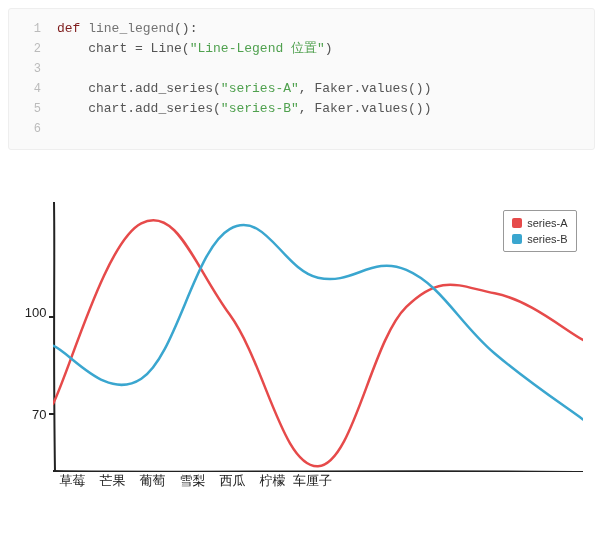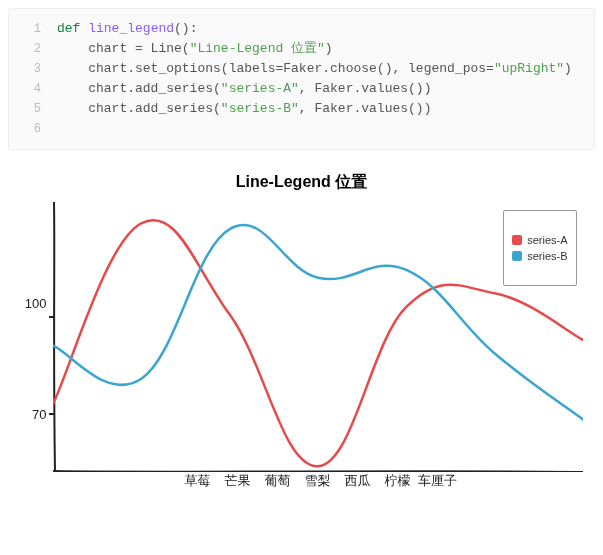--- a/index.html
+++ b/index.html
@@ -1,87 +1,85 @@
 <!DOCTYPE html>
 <html><head>
 <meta charset="utf-8">
 <style>
   html,body{margin:0;padding:0;background:#fff;font-family:Consolas,Monaco,"Courier New",monospace;font-size:13px;color:#333}
   .page{width:603px;box-sizing:border-box;padding:0 8px}
   .code-block{background:#fafafa;border:1px solid #eee;border-radius:3px;padding:10px 0;margin:8px 0 22px 0}
   .code-line{display:flex;align-items:flex-start;line-height:20px;white-space:pre}
   .gutter{width:32px;text-align:right;color:#bbb;padding-right:16px;user-select:none;font-size:12px}
   .code{color:#555}
-  .kw{color:#15803d}
-  .fn{color:#8b5cf6}
+  .kw{color:#7f1d1d}
+  .fn{color:#737373}
   .str{color:#50a14f}
   .chart-area{position:relative;width:586px;height:330px;margin:0 auto}
   .chart-title{position:absolute;top:0;left:0;right:0;text-align:center;font-family:"Comic Sans MS","Chalkboard SE",cursive,sans-serif;font-size:16px;font-weight:700;color:#000}
-  .legend{position:absolute;top:38px;right:18px;border:1.5px solid #999;border-radius:2px;background:#fff;padding:21px 8px;font-family:"Comic Sans MS","Chalkboard SE",cursive,sans-serif;font-size:11px}
+  .legend{position:absolute;top:38px;right:18px;border:1.5px solid #999;border-radius:2px;background:#fff;padding:4px 8px;font-family:"Comic Sans MS","Chalkboard SE",cursive,sans-serif;font-size:11px}
   .legend-row{display:flex;align-items:center;gap:5px;line-height:16px}
   .swatch{width:10px;height:10px;border-radius:2px}
   .swatch-a{background:#e64a4a}
   .swatch-b{background:#3aa6cf}
   .plot{position:absolute;top:28px;left:44px;width:530px;height:272px}
   .axis-line{stroke:#222;stroke-width:2;fill:none}
   .series{fill:none;stroke-width:2.5;stroke-linejoin:round;stroke-linecap:round}
   .sA{stroke:#e64a4a}
   .sB{stroke:#3aa6cf}
   .ytick{position:absolute;left:0;width:38px;text-align:right;font-family:"Comic Sans MS",cursive,sans-serif;font-size:13px;color:#222;transform:translateY(-50%)}
   .ytick-mark{position:absolute;left:40px;width:6px;height:2px;background:#222;transform:translateY(-1px)}
-  .xlabels{position:absolute;left:44px;width:530px;top:300px;display:flex;justify-content:center;font-family:"Comic Sans MS","Chalkboard SE",cursive,sans-serif;font-size:13px;color:#222}
+  .xlabels{position:absolute;left:44px;width:530px;top:300px;display:flex;justify-content:flex-start;font-family:"Comic Sans MS","Chalkboard SE",cursive,sans-serif;font-size:13px;color:#222}
   .xlabels span{min-width:40px;text-align:center}
   .watermark{position:absolute;right:6px;bottom:-6px;font-family:Arial,sans-serif;font-size:20px;font-style:italic;font-weight:700;color:rgba(200,50,50,.16);letter-spacing:-1px}
 </style>
 </head>
 <body>
 
 <div class="page">
 
   <div class="code-block">
     <div class="code-line">
       <span class="gutter">1</span>
       <span class="code"><span class="kw">def</span> <span class="fn">line_legend</span>():</span>
     </div>
     <div class="code-line">
       <span class="gutter">2</span>
       <span class="code">    chart = Line(<span class="str">"Line-Legend 位置"</span>)</span>
     </div>
     <div class="code-line">
       <span class="gutter">3</span>
-      <span class="code">    chart.set_options(labels=Faker.choose(), legend_pos=<span class="str">"upRight"</span>)</span>
     </div>
     <div class="code-line">
       <span class="gutter">4</span>
       <span class="code">    chart.add_series(<span class="str">"series-A"</span>, Faker.values())</span>
     </div>
     <div class="code-line">
       <span class="gutter">5</span>
       <span class="code">    chart.add_series(<span class="str">"series-B"</span>, Faker.values())</span>
     </div>
     <div class="code-line">
       <span class="gutter">6</span>
     </div>
   </div>
 
   <div class="chart-area">
-    <div class="chart-title">Line-Legend 位置</div>
 
     <div class="legend">
       <div class="legend-row">
         <span class="swatch swatch-a"></span>
         <span>series-A</span>
       </div>
       <div class="legend-row">
         <span class="swatch swatch-b"></span>
         <span>series-B</span>
       </div>
     </div>
 
-    <div class="ytick" style="top:131px">100</div>
+    <div class="ytick" style="top:140px">100</div>
     <div class="ytick-mark" style="top:145px"></div>
     <div class="ytick" style="top:242px">70</div>
     <div class="ytick-mark" style="top:242px"></div>
 
     <svg class="plot" viewBox="0 0 530 272">
       <path id="y-axis" class="axis-line" d="M1 2 C2 60 0 140 2 272"></path>
       <path id="x-axis" class="axis-line" d="M0 271 C120 273 380 270 530 272"></path>
       <path id="sA" class="series sA" d="M0 204 C17.7 167.9 53.0 41.2 88.3 23.3 C123.7 5.4 141.3 66.1 176.7 114.6 C212.0 163.2 229.7 267.7 265.0 266.2 C300.3 264.6 318.0 141.4 353.3 106.9 C388.7 72.3 406.3 86.7 441.7 93.3 C477.0 99.9 512.3 130.6 530.0 139.9"></path>
       <path id="sB" class="series sB" d="M0 145.71428571428572 C17.7 152.3 53.0 202.1 88.3 178.7 C123.7 155.4 141.3 49.3 176.7 29.1 C212.0 8.9 229.7 69.6 265.0 77.7 C300.3 85.9 318.0 54.8 353.3 69.9 C388.7 85.1 406.3 123.6 441.7 153.5 C477.0 183.4 512.3 206.3 530.0 219.5"></path>
     </svg>

